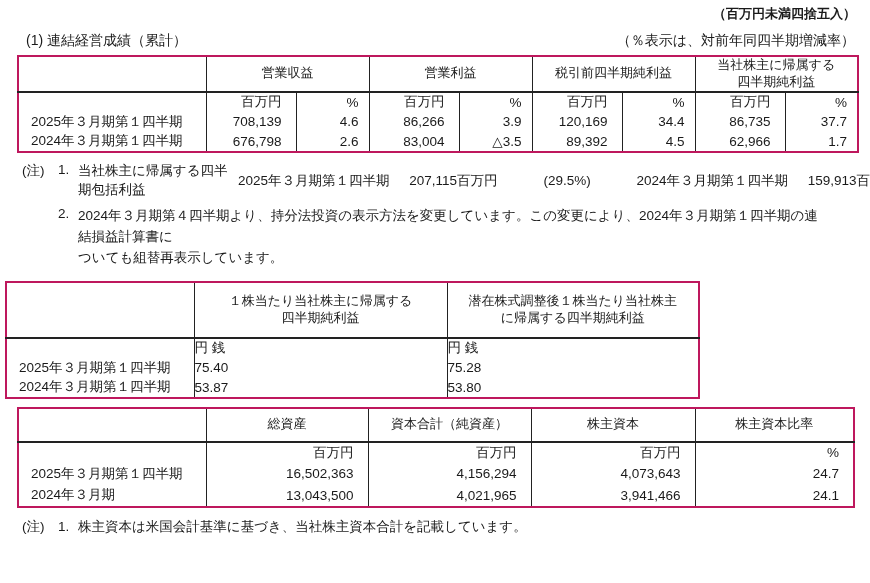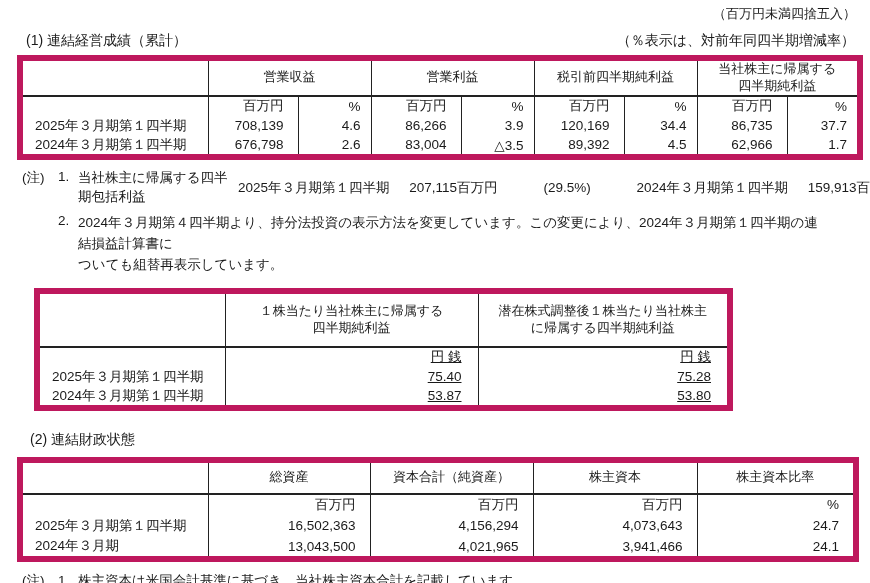--- a/index.html
+++ b/index.html
@@ -2,25 +2,25 @@
 <html><head>
 <meta charset="utf-8">
 <style>
   * { margin:0; padding:0; box-sizing:border-box; }
   html,body { background:#fff; }
   body {
     width:870px; height:583px; overflow:hidden;
     font-family:"Liberation Sans","DejaVu Sans",sans-serif;
     color:#1a1a1a; font-size:14px;
   }
-  .top-note { text-align:right; padding:5px 14px 0 0; font-size:13px; }
+  .top-note { text-align:right; padding:5px 14px 0 0; font-size:13px;font-weight:bold; }
   .heading { margin:10px 0 0 20px; font-size:14px; }
   .heading .no { margin-right:10px; }
   .sect-row { display:flex; justify-content:space-between; margin:9px 15px 5px 26px; }
-  table { border-collapse:collapse; table-layout:fixed; border:6px solid #be185d; }
+  table { border-collapse:collapse; table-layout:fixed; border:2px solid #be185d; }
   th, td { font-weight:normal; overflow:hidden; }
   thead th { text-align:center; vertical-align:middle; border-bottom:2px solid #222;
              font-size:13px; line-height:1.3; white-space:pre-line; }
   th + th, td + td { border-left:1px solid #222; }
   .t1 { margin-left:17px; }
   .t1 thead th { height:33px; }
   .t1 td { height:20px; font-size:13.5px; }
   .lblcell { text-align:left; padding-left:12px; white-space:nowrap; }
   .num { text-align:right; padding-right:14px; }
   .pct { text-align:right; padding-right:10px; }
@@ -28,24 +28,24 @@
   .note-row { display:flex; align-items:flex-start; }
   .note-mark { width:36px; flex:none; }
   .note-no { width:20px; flex:none; }
   .prewrap { white-space:pre-line; }
   .n1-label { width:160px; flex:none; line-height:1.45;font-family:Liberation Mono, monospace; }
   .n1-entries { align-self:center; white-space:nowrap; }
   .n1-entries .amt { margin-left:16px; }
   .n1-entries .gap { margin-left:42px; }
   .note-item2 { margin-top:5px; }
   .note-item2 .txt { width:745px; line-height:1.55; }
-  .t2 { margin:12px 0 0 34px; }
+  .t2 { margin:12px 0 0 5px; }
   .t2 thead th { height:56px; }
   .t2 td { height:20px; font-size:13.5px; }
-  .t2 .val { text-align:right; padding-right:16px;text-decoration:underline; }
+  .t2 .val { text-align:left; padding-right:16px; }
   .sect2 { margin:20px 0 0 30px; }
   .t3 { margin:8px 0 0 17px; }
   .t3 thead th { height:34px;margin-top:40px; }
   .t3 td { height:22px; font-size:13.5px; }
   .t3 .val { text-align:right; padding-right:14px; }
   .t3 .unitrow td { height:21px; }
   .note2-line { margin-top:4px; line-height:1.5; }
 </style>
 </head>
 <body>
@@ -169,21 +169,20 @@
         <td class="val">75.28</td>
       </tr>
       <tr>
         <td class="lblcell">2024年３月期第１四半期</td>
         <td class="val">53.87</td>
         <td class="val">53.80</td>
       </tr>
     </tbody>
   </table>
 
-  <div class="sect2">(2) 連結財政状態</div>
 
   <table class="t3">
     <colgroup>
       <col style="width:188px">
         <col style="width:162px">
         <col style="width:163px">
       <col style="width:164px">
         <col style="width:159px">
     </colgroup>
     <thead>

